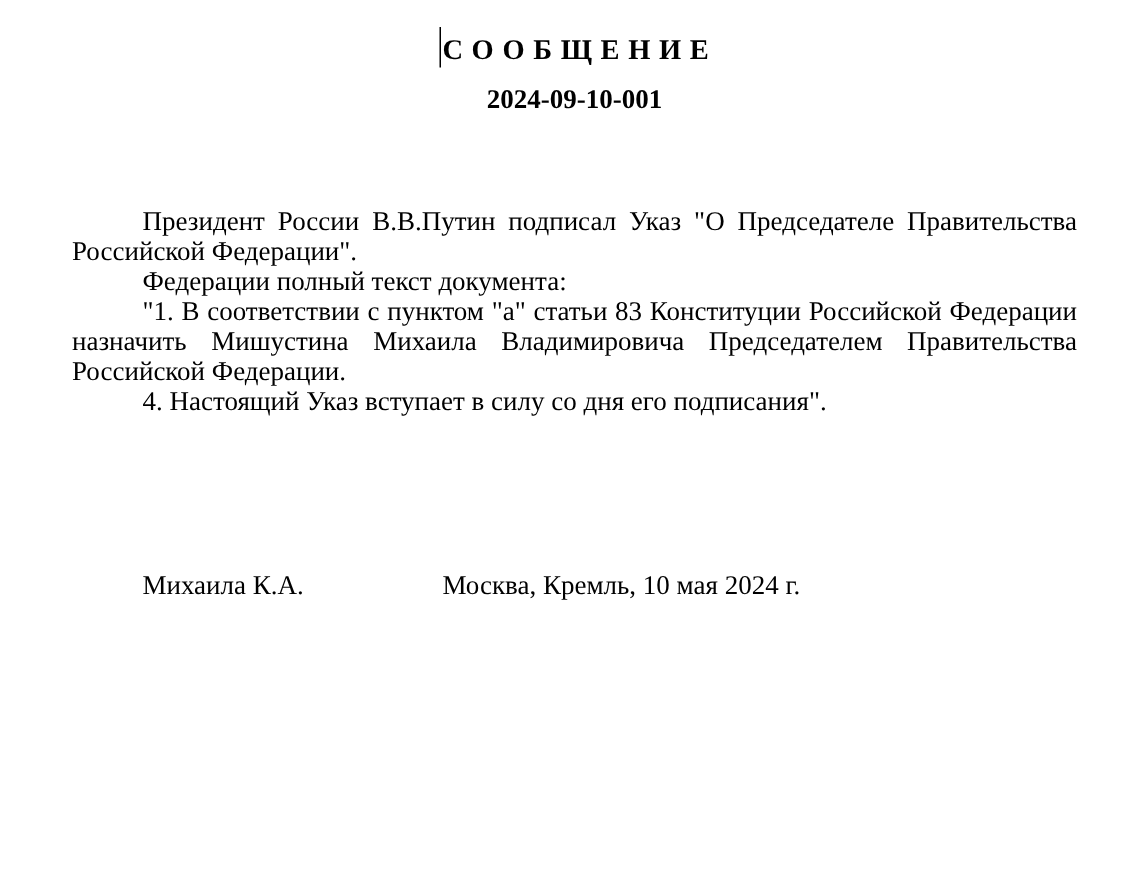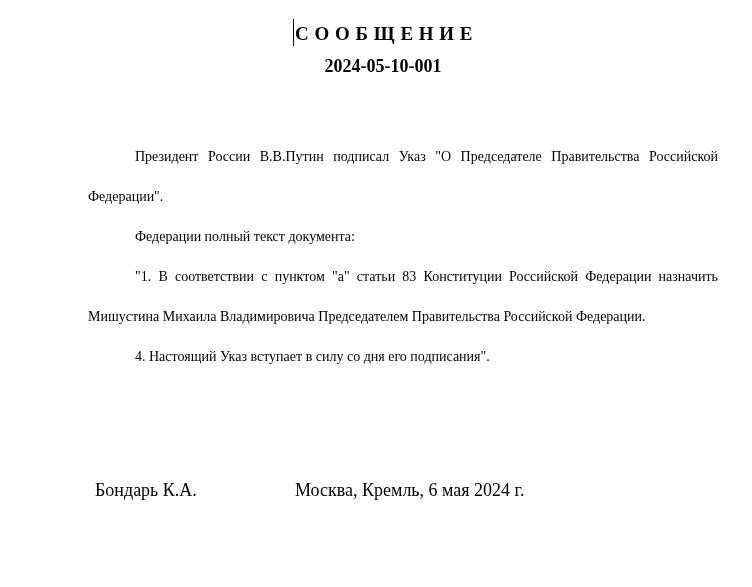--- a/index.html
+++ b/index.html
@@ -40,24 +40,23 @@
     display: inline-block;
     width: 0;
     height: 27px;
     border-left: 1.5px solid #000;
     vertical-align: -6px;
     margin-right: 1px;
   }
   
   .doc-body {
     margin-top: 54px;
-    font-size: 14px;
-    line-height: 40px;
+    font-size: 18px;
+    line-height: 20px;
     text-align: justify;
-    margin-left: 40px;
   }
   .doc-body p {
     margin: 0;
     text-indent: 47px;
   }
   
   .doc-footer {
     margin-top: 97px;
     font-size: 18px;
     line-height: 32px;
@@ -68,27 +67,27 @@
     width: 200px;
   }
 </style>
 </head>
 <body>
 
 <div class="page">
 
   <div class="doc-header">
     <div class="title-line"><span class="caret"></span><span>С О О Б Щ Е Н И Е</span></div>
-    <div class="doc-number">2024-05-10-001</div>
+    <div class="doc-number">2024-09-10-001</div>
   </div>
 
   <div class="doc-body">
     <p>Президент России В.В.Путин подписал Указ "О Председателе Правительства Российской Федерации".</p>
     <p>Федерации полный текст документа:</p>
     <p>"1. В соответствии с пунктом "а" статьи 83 Конституции Российской Федерации назначить Мишустина Михаила Владимировича Председателем Правительства Российской Федерации.</p>
     <p>4. Настоящий Указ вступает в силу со дня его подписания".</p>
   </div>
 
   <div class="doc-footer">
-    <span class="signer">Бондарь К.А.</span><span>Москва, Кремль, 6 мая 2024 г.</span>
+    <span class="signer">Михаила К.А.</span><span>Москва, Кремль, 10 мая 2024 г.</span>
   </div>
 
 </div>
 
 </body></html>

